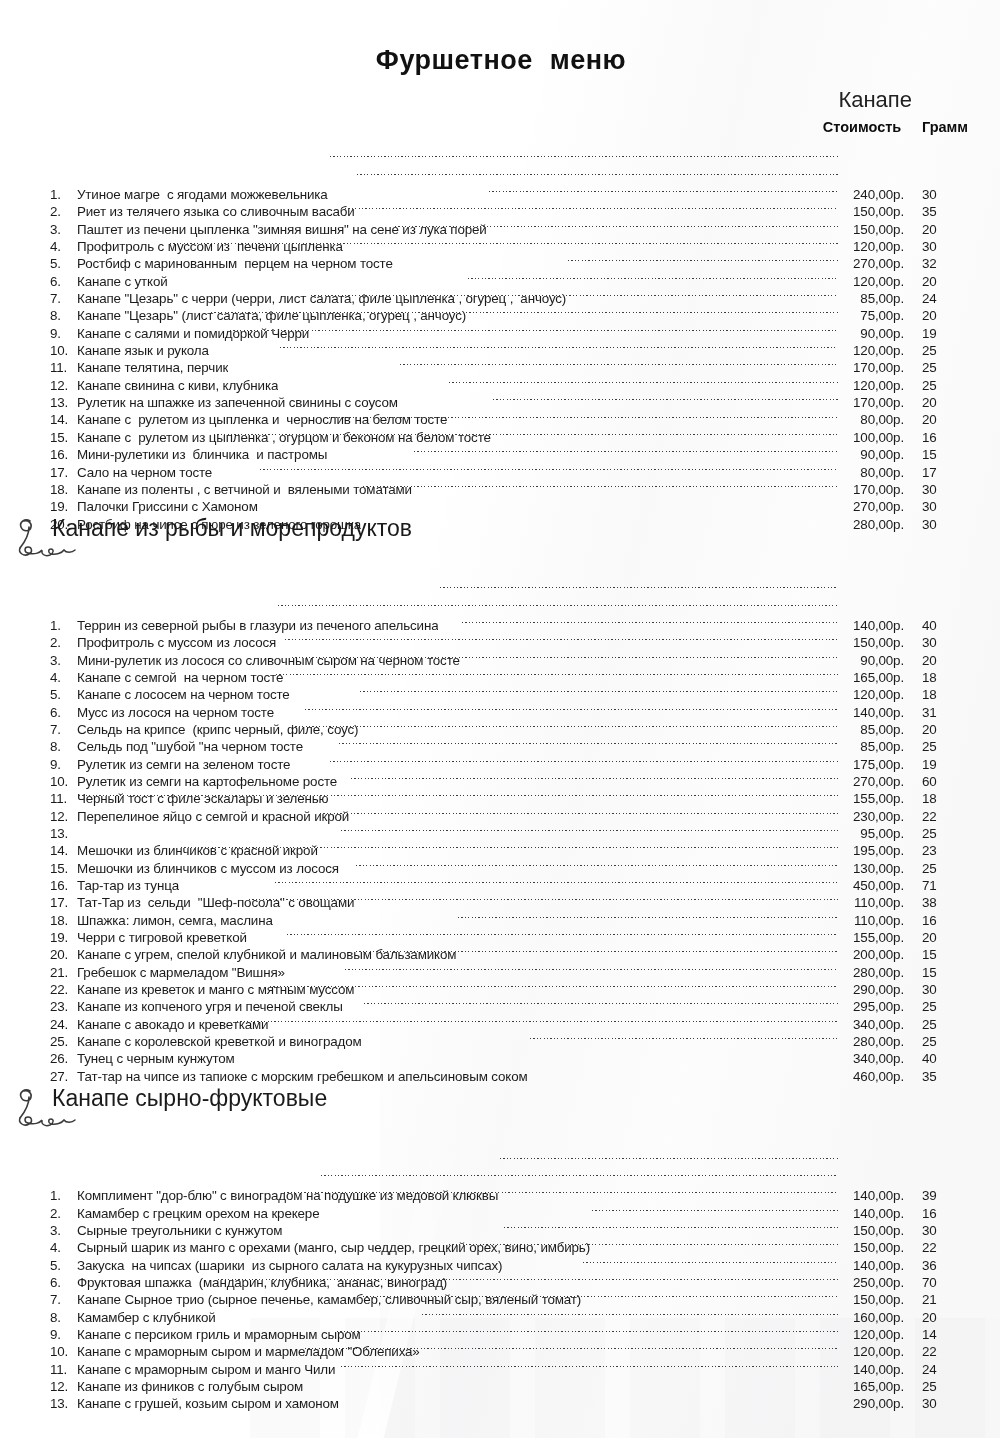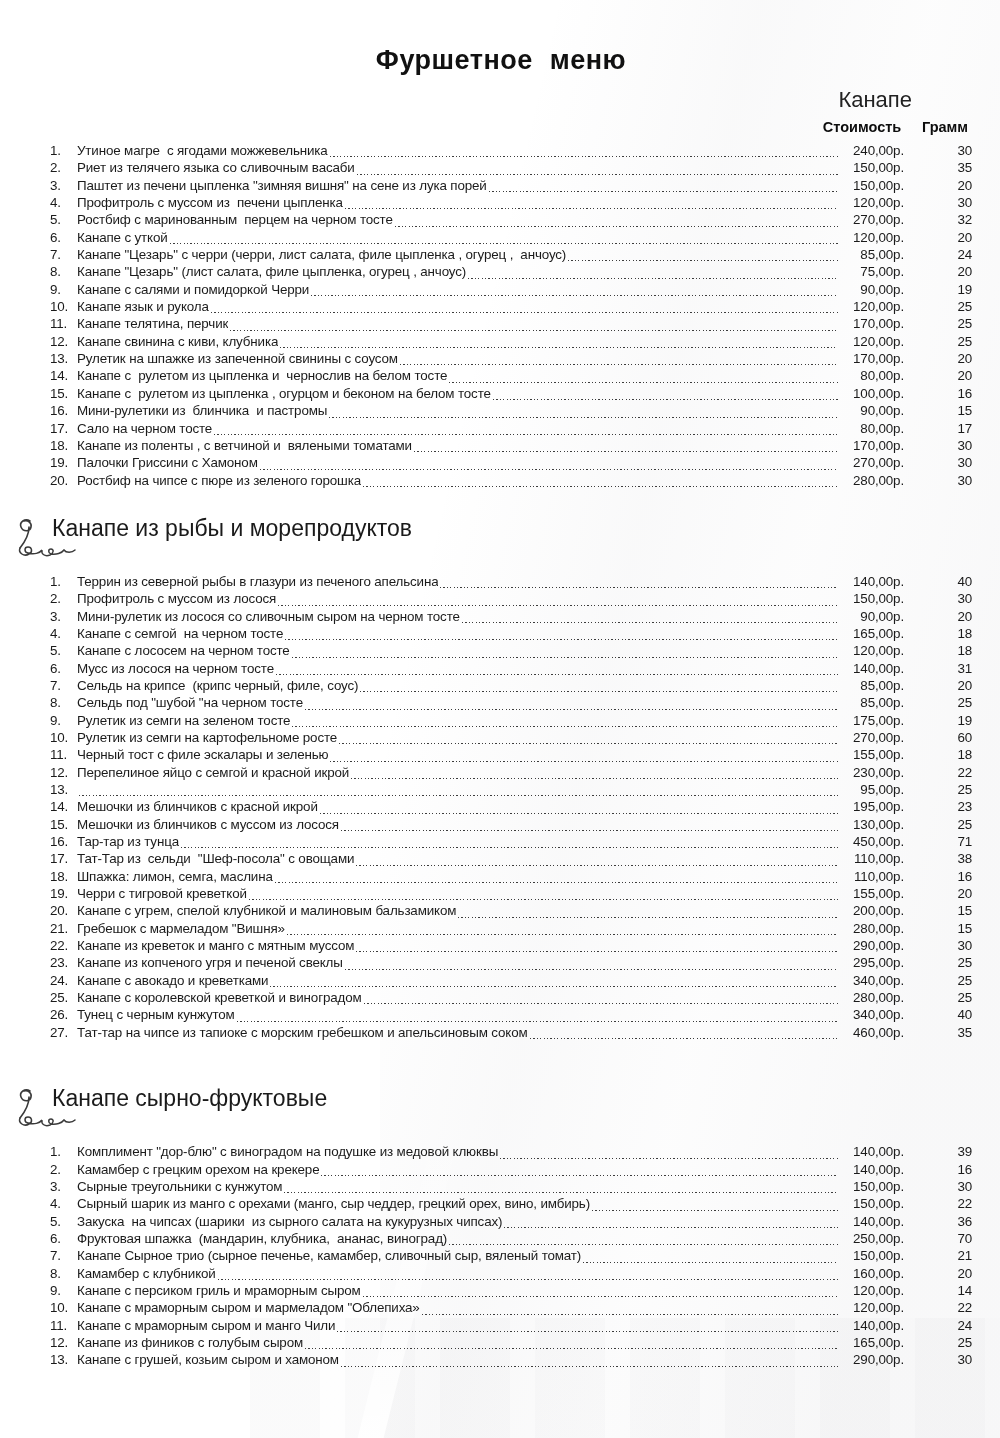--- a/index.html
+++ b/index.html
@@ -108,21 +108,21 @@
     align-self: flex-end;
     height: 12px;
     margin: 0 2px;
     background-image: repeating-linear-gradient(to right, #3c3c3c 0 1.2px, transparent 1.2px 3.4px);
     background-size: 100% 1.2px;
     background-repeat: no-repeat;
     background-position: 0 9px;
     min-width: 8px;
   }
   .price { width: 64px; flex: 0 0 64px; text-align: right; }
-  .grams { width: 50px; flex: 0 0 50px; text-align: right; margin-left: 18px; }
+  .grams { width: 50px; flex: 0 0 50px; text-align: left; margin-left: 18px; margin-top: 44px; }
 </style>
 </head>
 <body>
 
 <div class="bg-sheen"></div>
 <div class="bg-bottom-band"></div>
 <div class="bg-streak"></div>
 
 <div class="page">
   <div class="title">Фуршетное меню</div>

